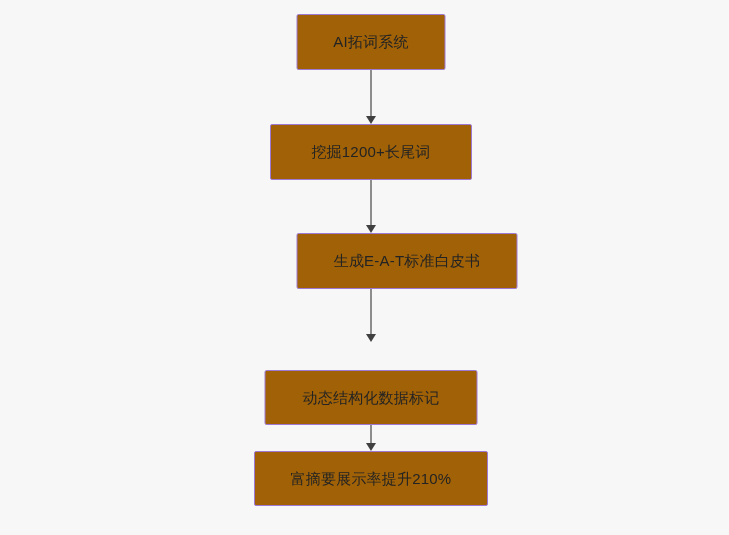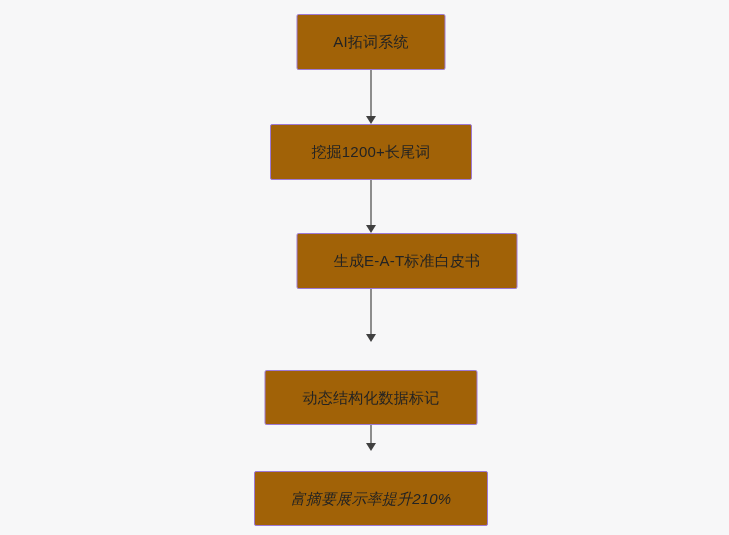--- a/index.html
+++ b/index.html
@@ -97,17 +97,17 @@
   </div>
 
   <div class="node" style="left:371px; top:233px; width:221px; height:56px;margin-left:36px;">
     <span class="node-label">生成E-A-T标准白皮书</span>
   </div>
 
   <div class="node" style="left:371px; top:342px; width:213px; height:55px;margin-top:28px;">
     <span class="node-label">动态结构化数据标记</span>
   </div>
 
-  <div class="node" style="left:371px; top:471px; width:234px; height:55px;font-style:italic;">
+  <div class="node" style="left:371px; top:451px; width:234px; height:55px;">
     <span class="node-label">富摘要展示率提升210%</span>
   </div>
 
 </div>
 
 </body></html>

